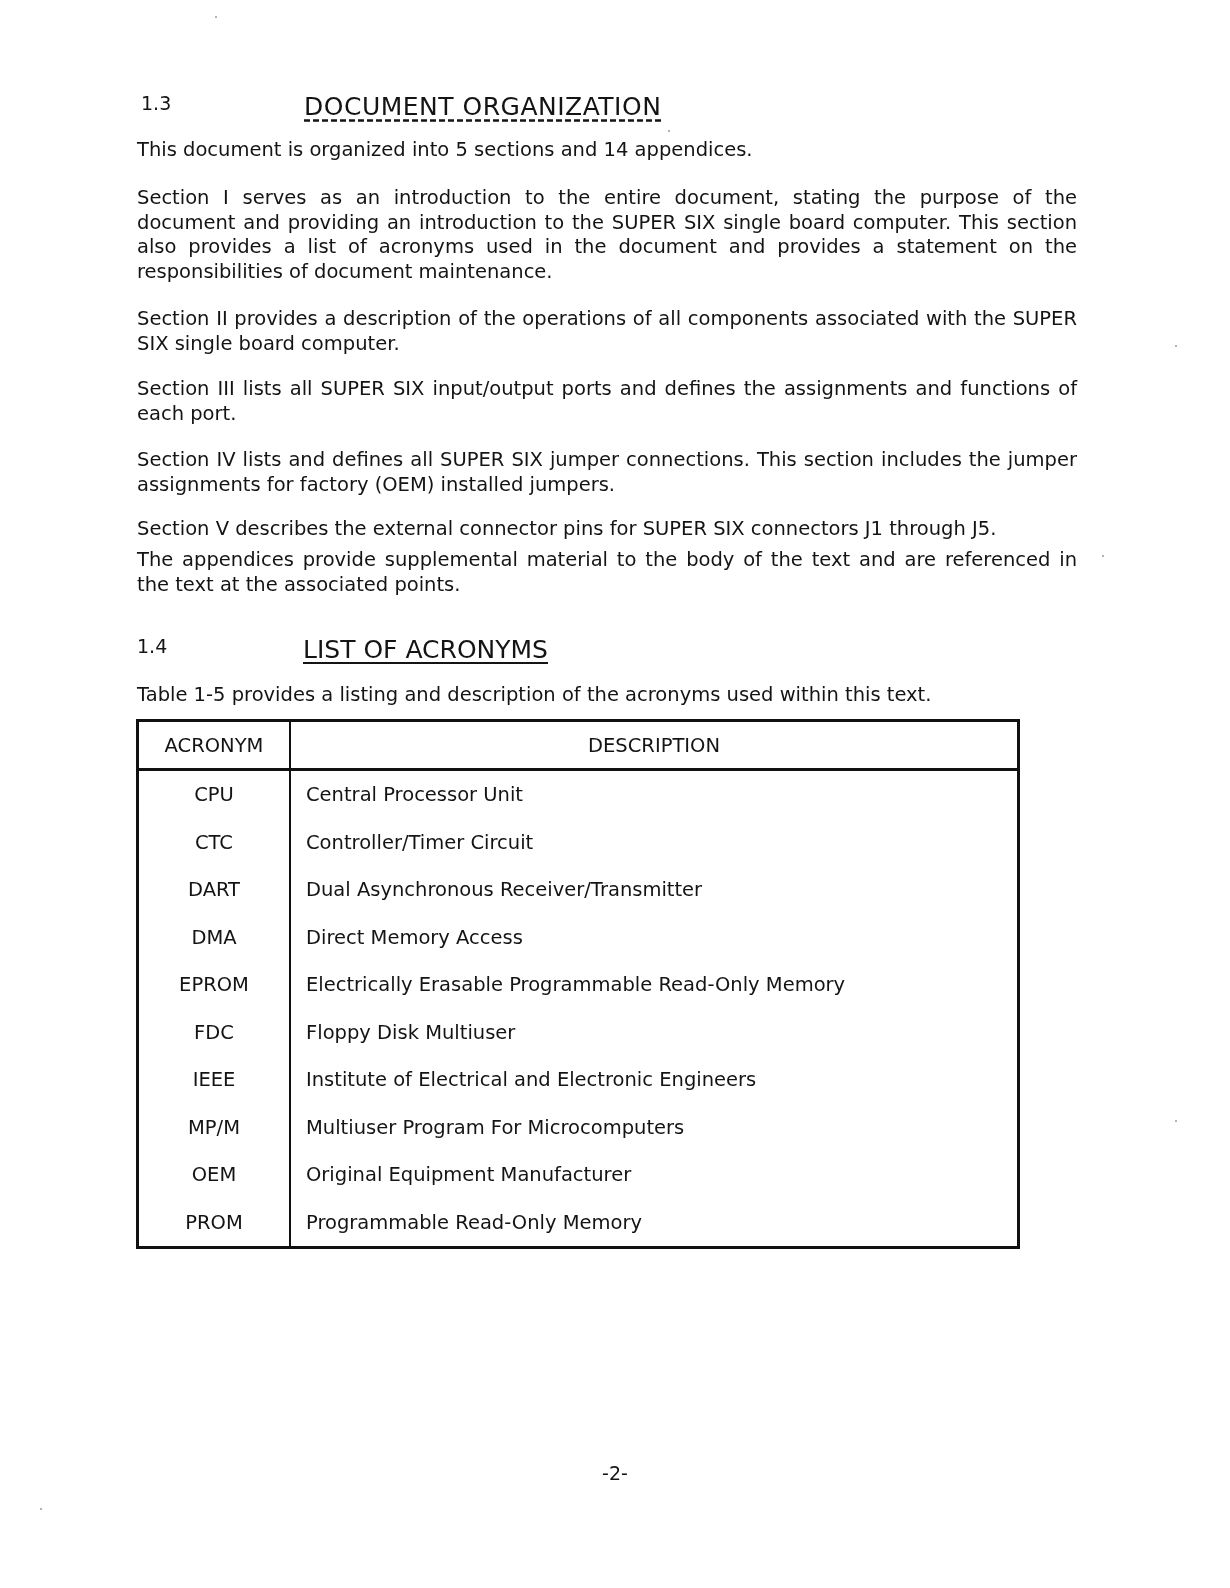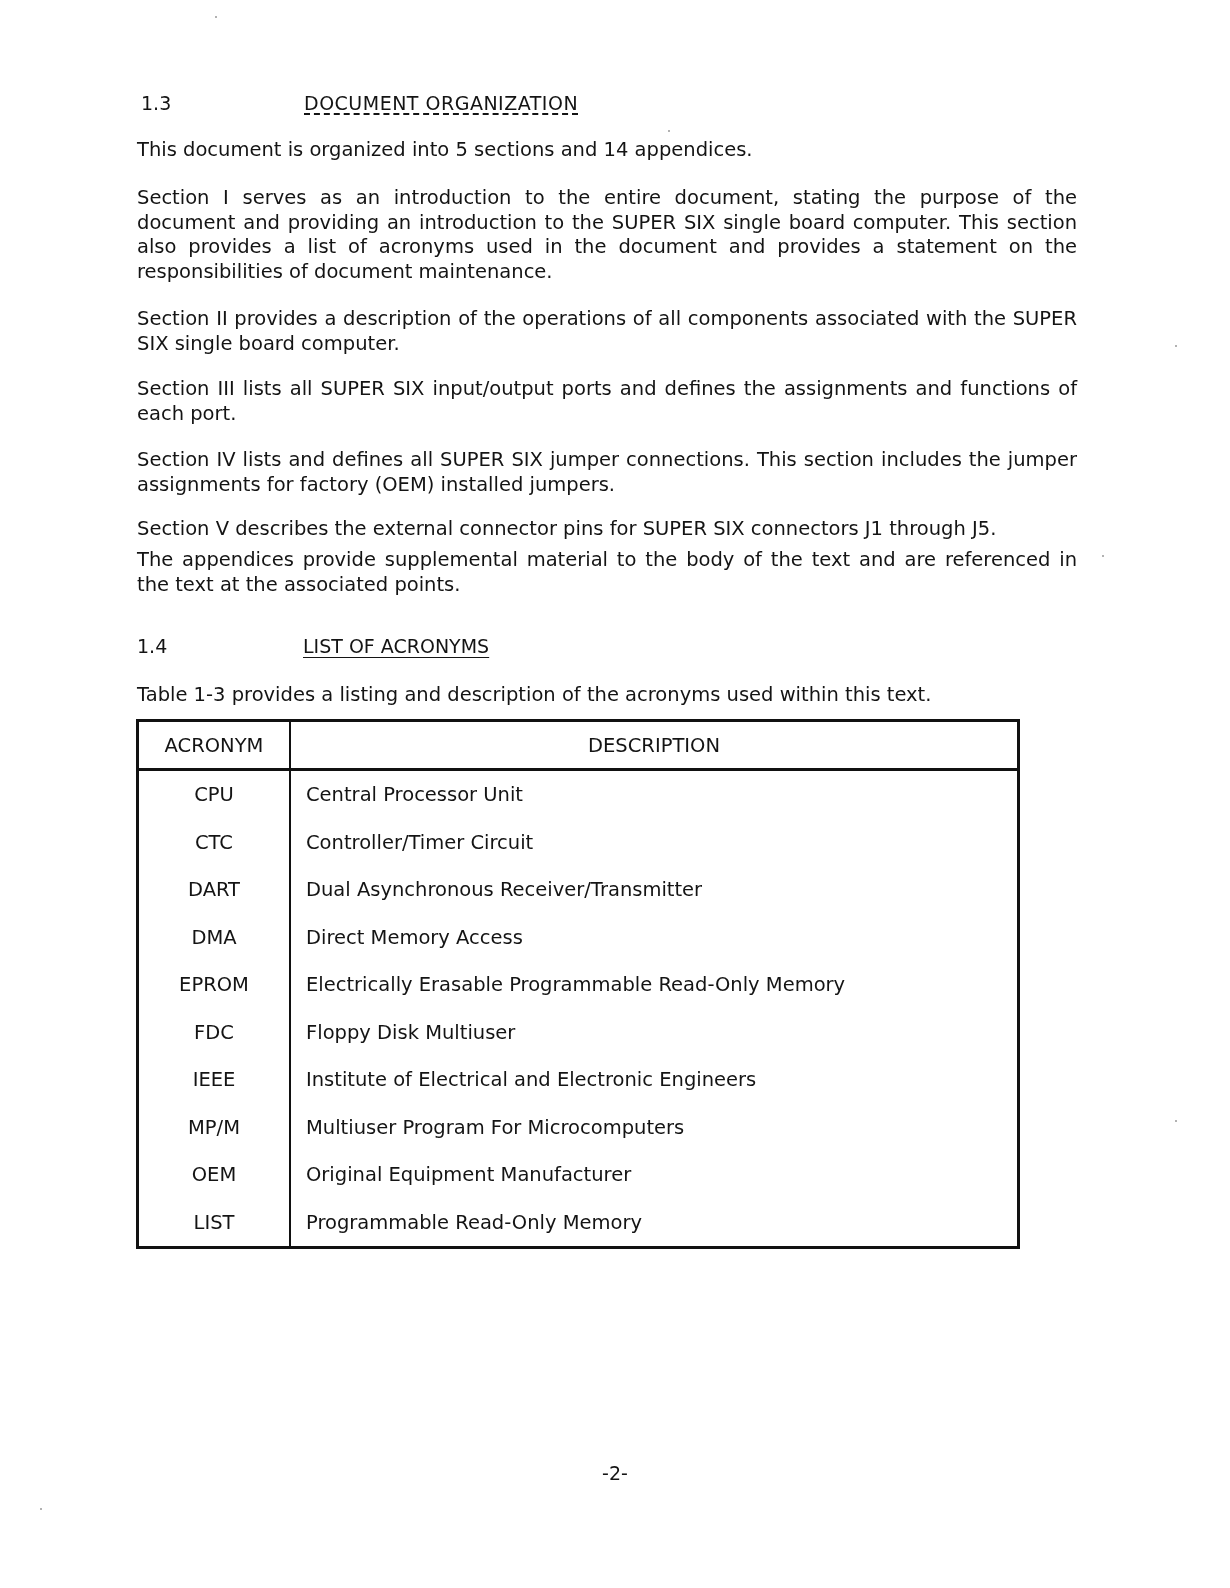--- a/index.html
+++ b/index.html
@@ -1,21 +1,21 @@
 <!DOCTYPE html>
 <html><head>
   <meta charset="utf-8">
   <style>
     html, body { margin: 0; padding: 0; background: #ffffff; }
     body { width: 1230px; height: 1588px; position: relative; overflow: hidden;
            font-family: "DejaVu Sans", sans-serif; color: #141414; }
     .page { position: absolute; left: 0; top: 0; width: 1085px; height: 1588px; }
     .abs { position: absolute; }
     .heading-num { font-size: 19px; }
-    .heading-title { font-size: 19px; text-decoration: underline; text-underline-offset: 4px; }
+    .heading-title { font-size: 25px; text-decoration: underline; text-underline-offset: 4px; }
     .heading-title.dashed { text-decoration-style: dashed; letter-spacing: 0.5px; }
     .para { position: absolute; left: 137px; width: 940px; font-size: 19.5px; line-height: 24.5px;
             text-align: justify; text-align-last: left; }
     .para.nojust { text-align: center; }
     table.acr { position: absolute; left: 136px; top: 719px; width: 884px; border-collapse: collapse;
                 border: 3px solid #111; font-size: 19.5px; }
     table.acr th { font-weight: normal; height: 46px; border-bottom: 3px solid #111; padding: 0; }
     table.acr th.c1, table.acr td.c1 { width: 150px; border-right: 2.5px solid #111; text-align: center; }
     table.acr th.c2 { text-align: center; }
     table.acr td { height: 47.5px; padding: 0; vertical-align: middle; }
@@ -38,21 +38,21 @@
   <div class="para" style="top:186px;">Section I serves as an introduction to the entire document, stating the purpose of the document and providing an introduction to the SUPER SIX single board computer.  This section also provides a list of acronyms used in the document and provides a statement on the responsibilities of document maintenance.</div>
   <div class="para" style="top:307px;">Section II provides a description of the operations of all components associated with the SUPER SIX single board computer.</div>
   <div class="para" style="top:377px;">Section III lists all SUPER SIX input/output ports and defines the assignments and functions of each port.</div>
   <div class="para" style="top:448px;">Section IV lists and defines all SUPER SIX jumper connections.  This section includes the jumper assignments for factory (OEM) installed jumpers.</div>
   <div class="para nojust" style="top:517px;">Section V describes the external connector pins for SUPER SIX connectors J1 through J5.</div>
   <div class="para" style="top:548px;">The appendices provide supplemental material to the body of the text and are referenced in the text at the associated points.</div>
 
   <div class="abs heading-num" style="left:137px; top:635px;">1.4</div>
   <div class="abs heading-title" style="left:303px; top:635px;">LIST OF ACRONYMS</div>
 
-  <div class="para nojust" style="top:683px;">Table 1-3 provides a listing and description of the acronyms used within this text.</div>
+  <div class="para nojust" style="top:683px;">Table 1-5 provides a listing and description of the acronyms used within this text.</div>
 
   <table class="acr">
     <thead>
       <tr>
         <th class="c1">ACRONYM</th>
         <th class="c2">DESCRIPTION</th>
       </tr>
     </thead>
     <tbody>
       <tr>
@@ -85,21 +85,21 @@
       </tr>
       <tr>
         <td class="c1">MP/M</td>
         <td class="c2">Multiuser Program For Microcomputers</td>
       </tr>
       <tr>
         <td class="c1">OEM</td>
         <td class="c2">Original Equipment Manufacturer</td>
       </tr>
       <tr class="last">
-        <td class="c1">LIST</td>
+        <td class="c1">PROM</td>
         <td class="c2">Programmable Read-Only Memory</td>
       </tr>
     </tbody>
   </table>
 
 
   <div class="pagenum">-2-</div>
 
   <div class="speck" style="left:215px; top:16px;"></div>
   <div class="speck" style="left:668px; top:130px;"></div>

